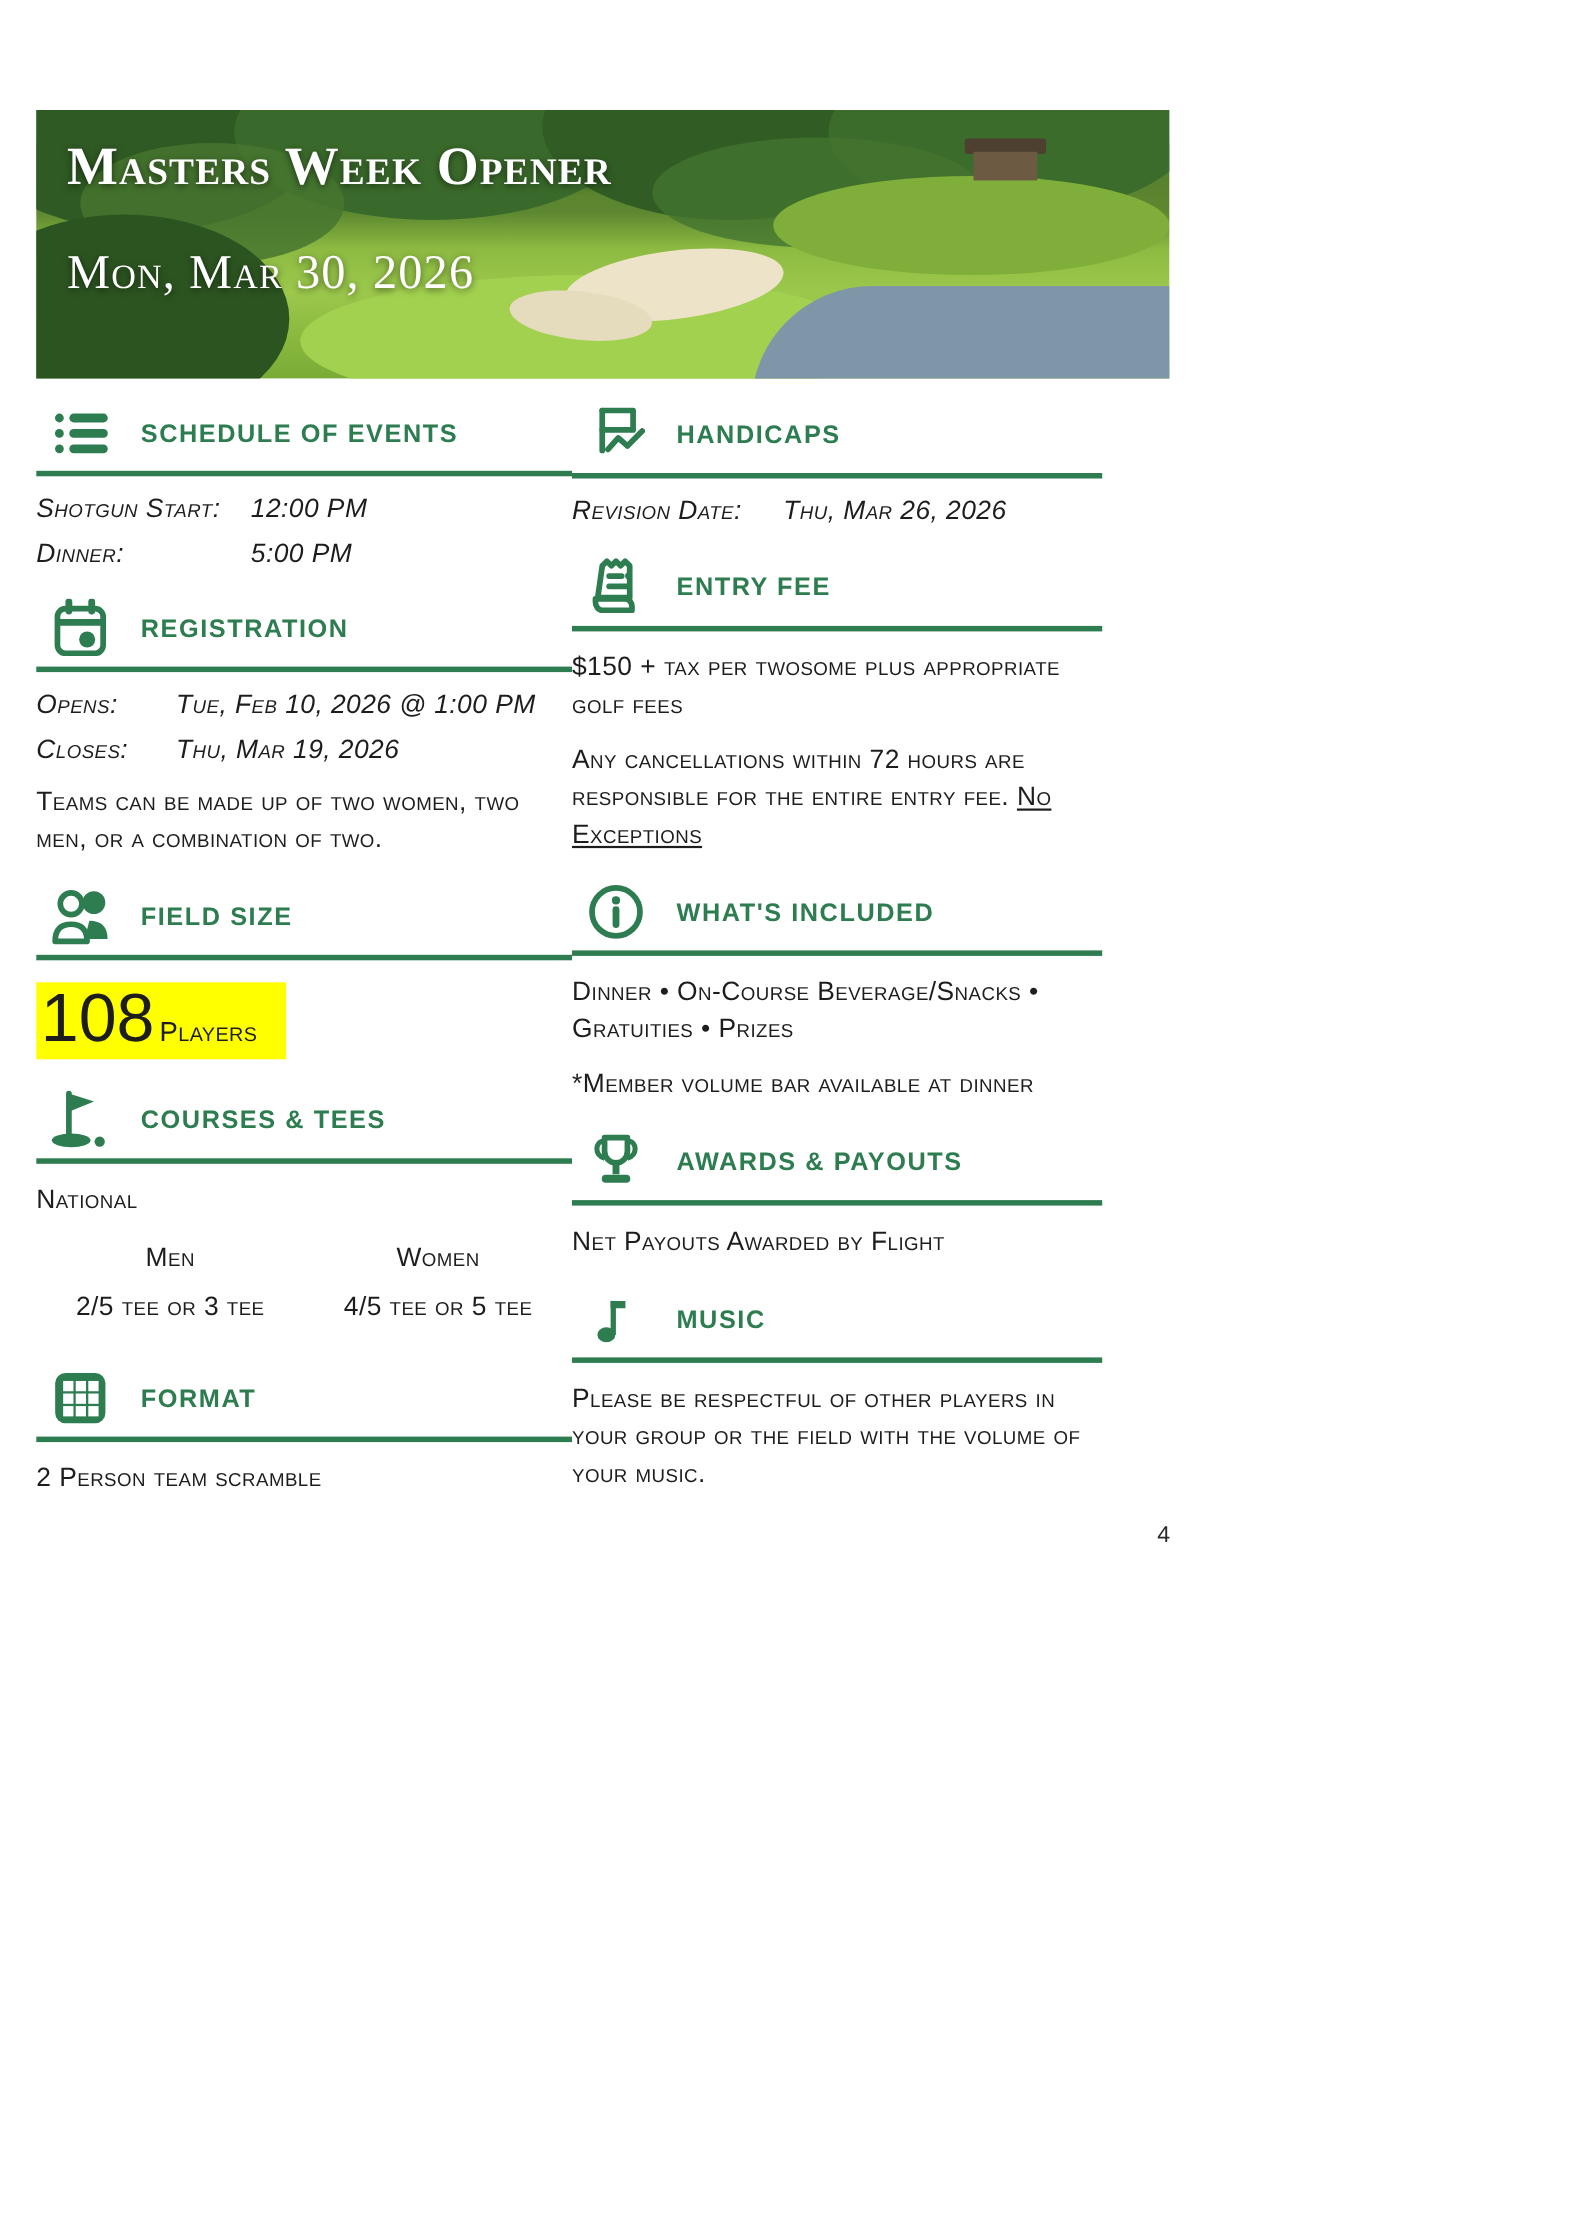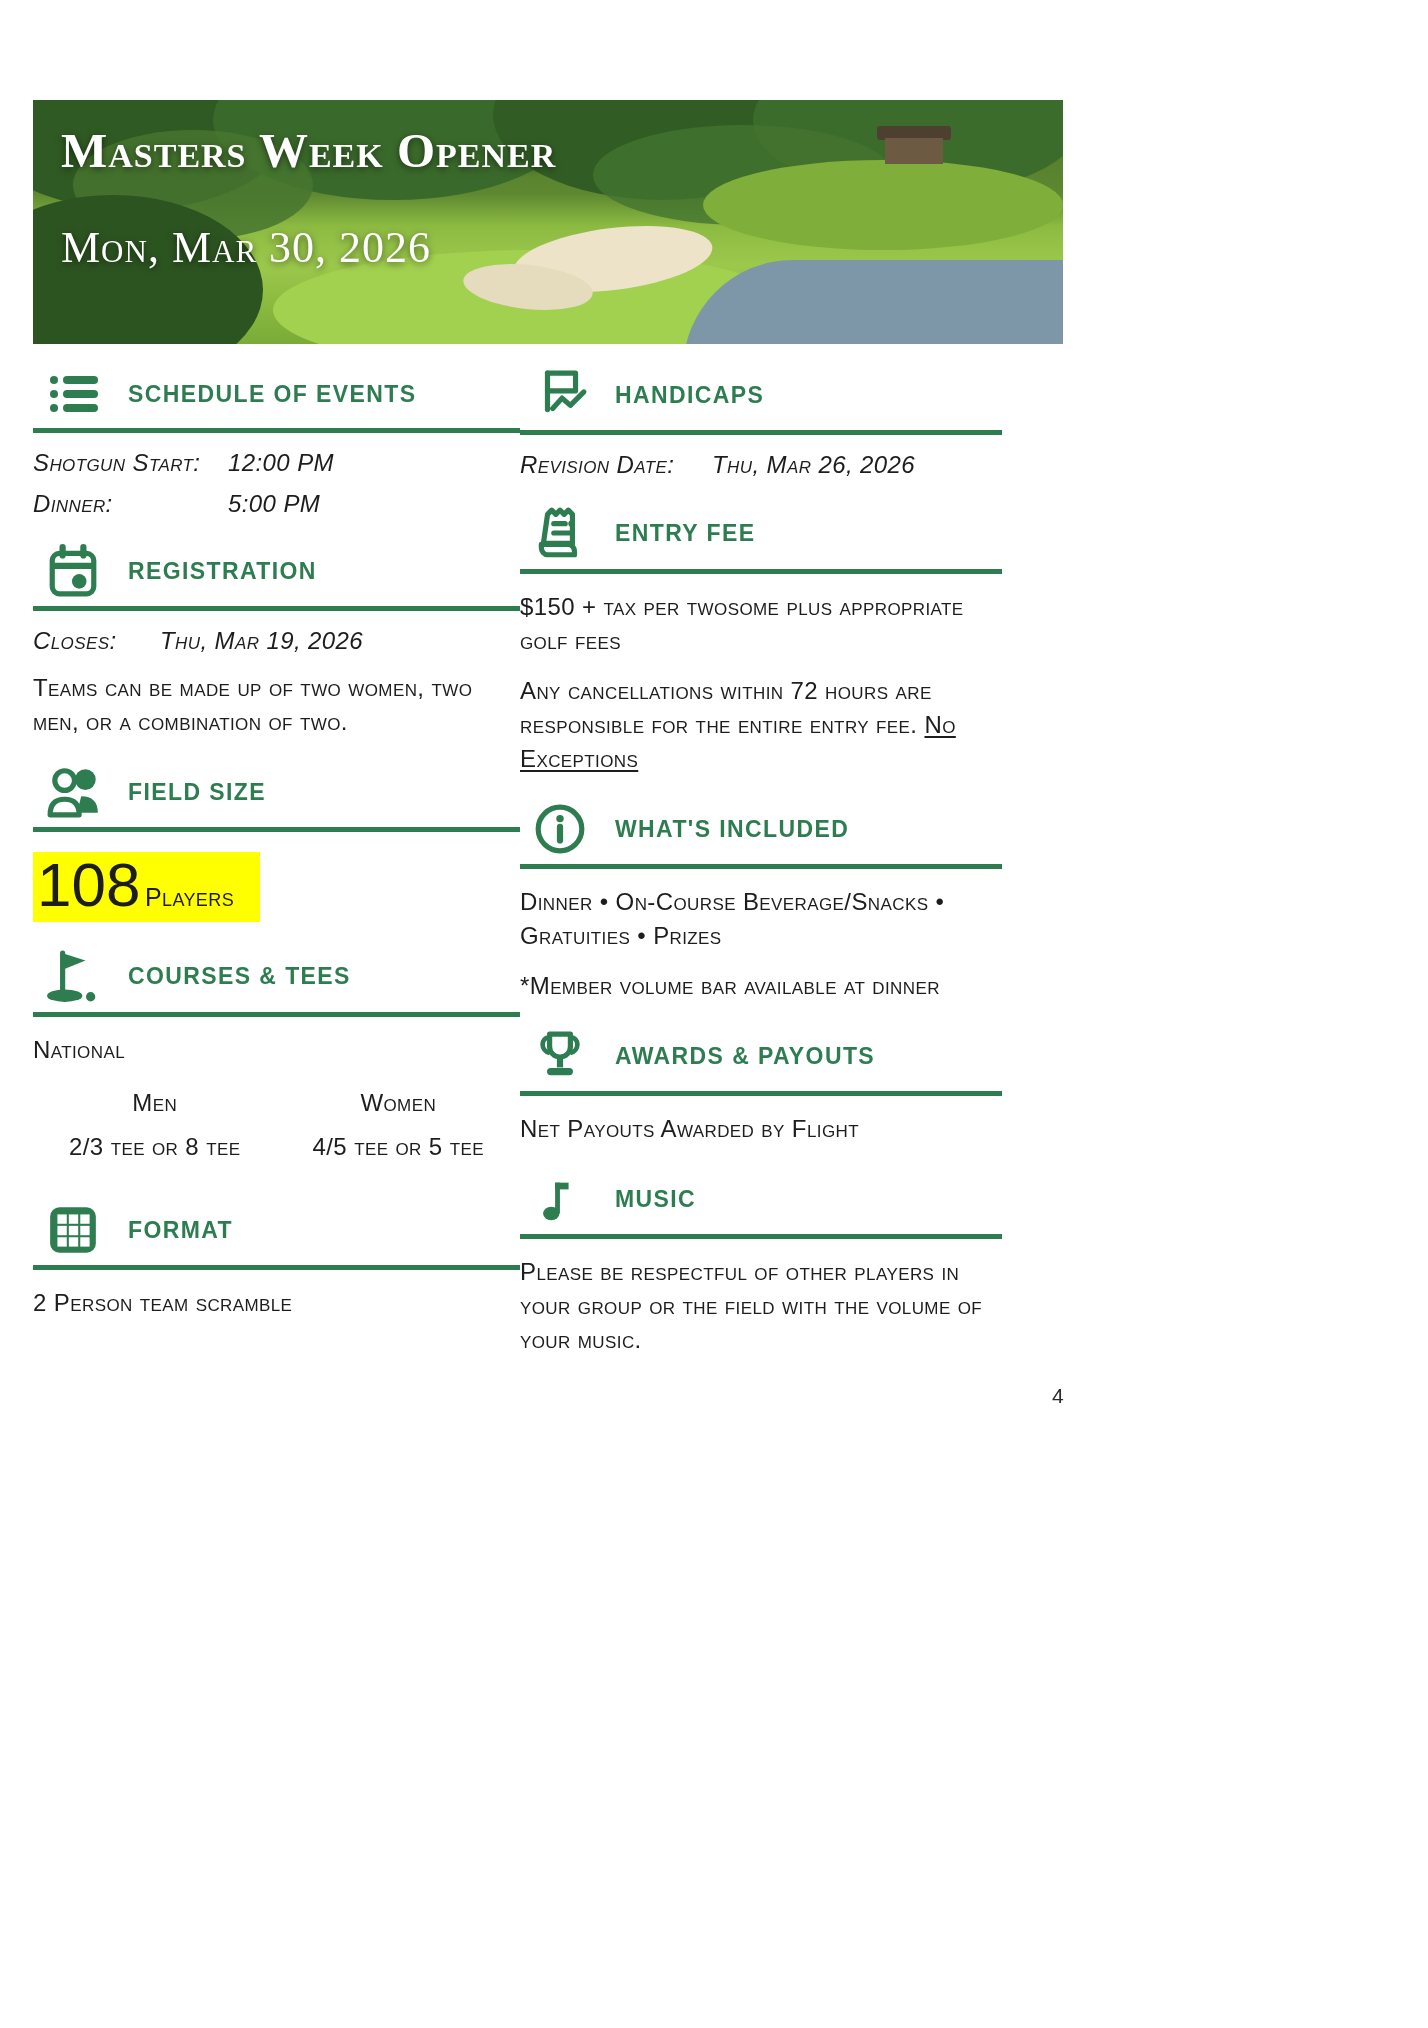--- a/index.html
+++ b/index.html
@@ -122,20 +122,24 @@
             <line x1="16" y1="3" x2="16" y2="11" stroke="#2e7d51" stroke-width="6" stroke-linecap="round"></line>
             <line x1="36" y1="3" x2="36" y2="11" stroke="#2e7d51" stroke-width="6" stroke-linecap="round"></line>
             <circle cx="32" cy="36" r="7" fill="#2e7d51"></circle>
           </svg>
         </span>
         <h2 class="sec-title">REGISTRATION</h2>
       </div>
       <div class="rule"></div>
 
       <div class="row">
+        <span class="lbl w127">Opens:</span>
+        <span class="val">Tue, Feb 10, 2026 @ 1:00 PM</span>
+      </div>
+      <div class="row">
         <span class="lbl w127">Closes:</span>
         <span class="val">Thu, Mar 19, 2026</span>
       </div>
       <p class="para">Teams can be made up of two women, two men, or a combination of two.</p>
 
       <div class="sec-head">
         <span class="icon">
           <svg width="58" height="54" viewBox="0 0 56 52">
             <circle cx="38" cy="14" r="10" fill="#2e7d51"></circle>
             <path d="M34,30 q16,0 16,16 h-20 z" fill="#2e7d51"></path>
@@ -162,21 +166,21 @@
           </svg>
         </span>
         <h2 class="sec-title">COURSES &amp; TEES</h2>
       </div>
       <div class="rule"></div>
 
       <p class="para">National</p>
       <div class="tee-grid">
         <div class="tee-col">
           <div class="grp">Men</div>
-          <div>2/3 tee or 8 tee</div>
+          <div>2/5 tee or 3 tee</div>
         </div>
         <div class="tee-col">
           <div class="grp">Women</div>
           <div>4/5 tee or 5 tee</div>
         </div>
       </div>
 
       <div class="sec-head" style="margin-top:42px;">
         <span class="icon">
           <svg width="54" height="54" viewBox="0 0 52 52">

